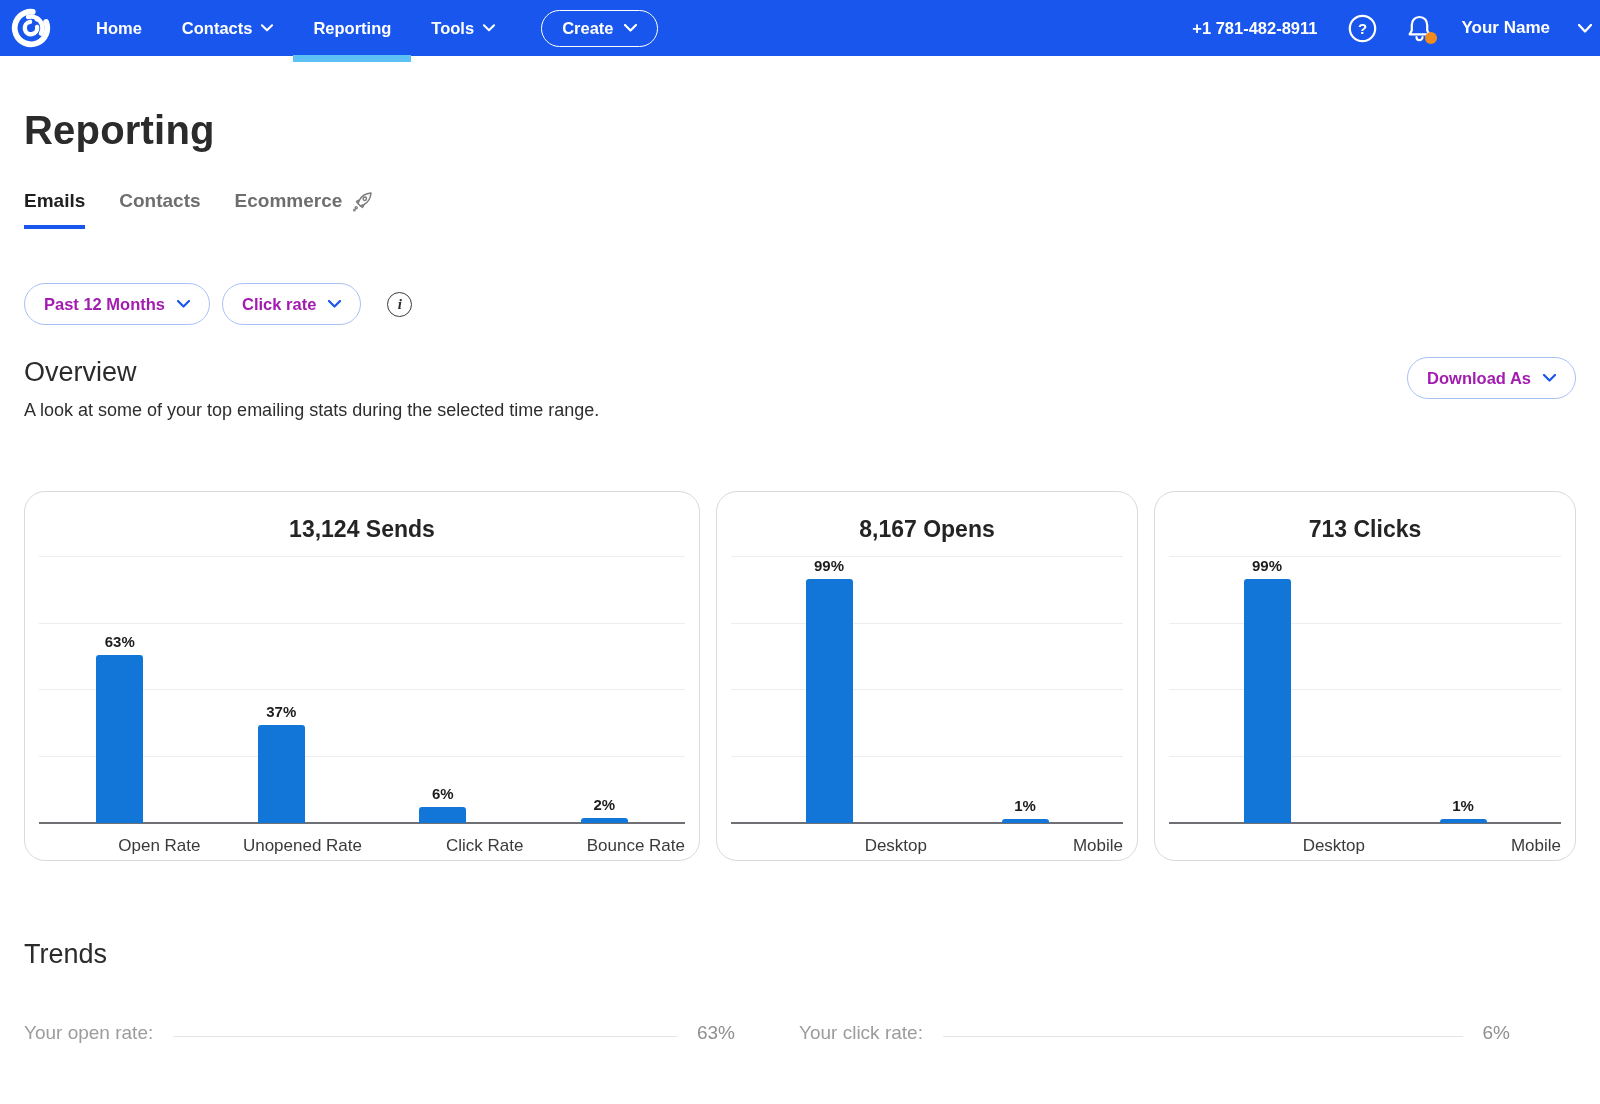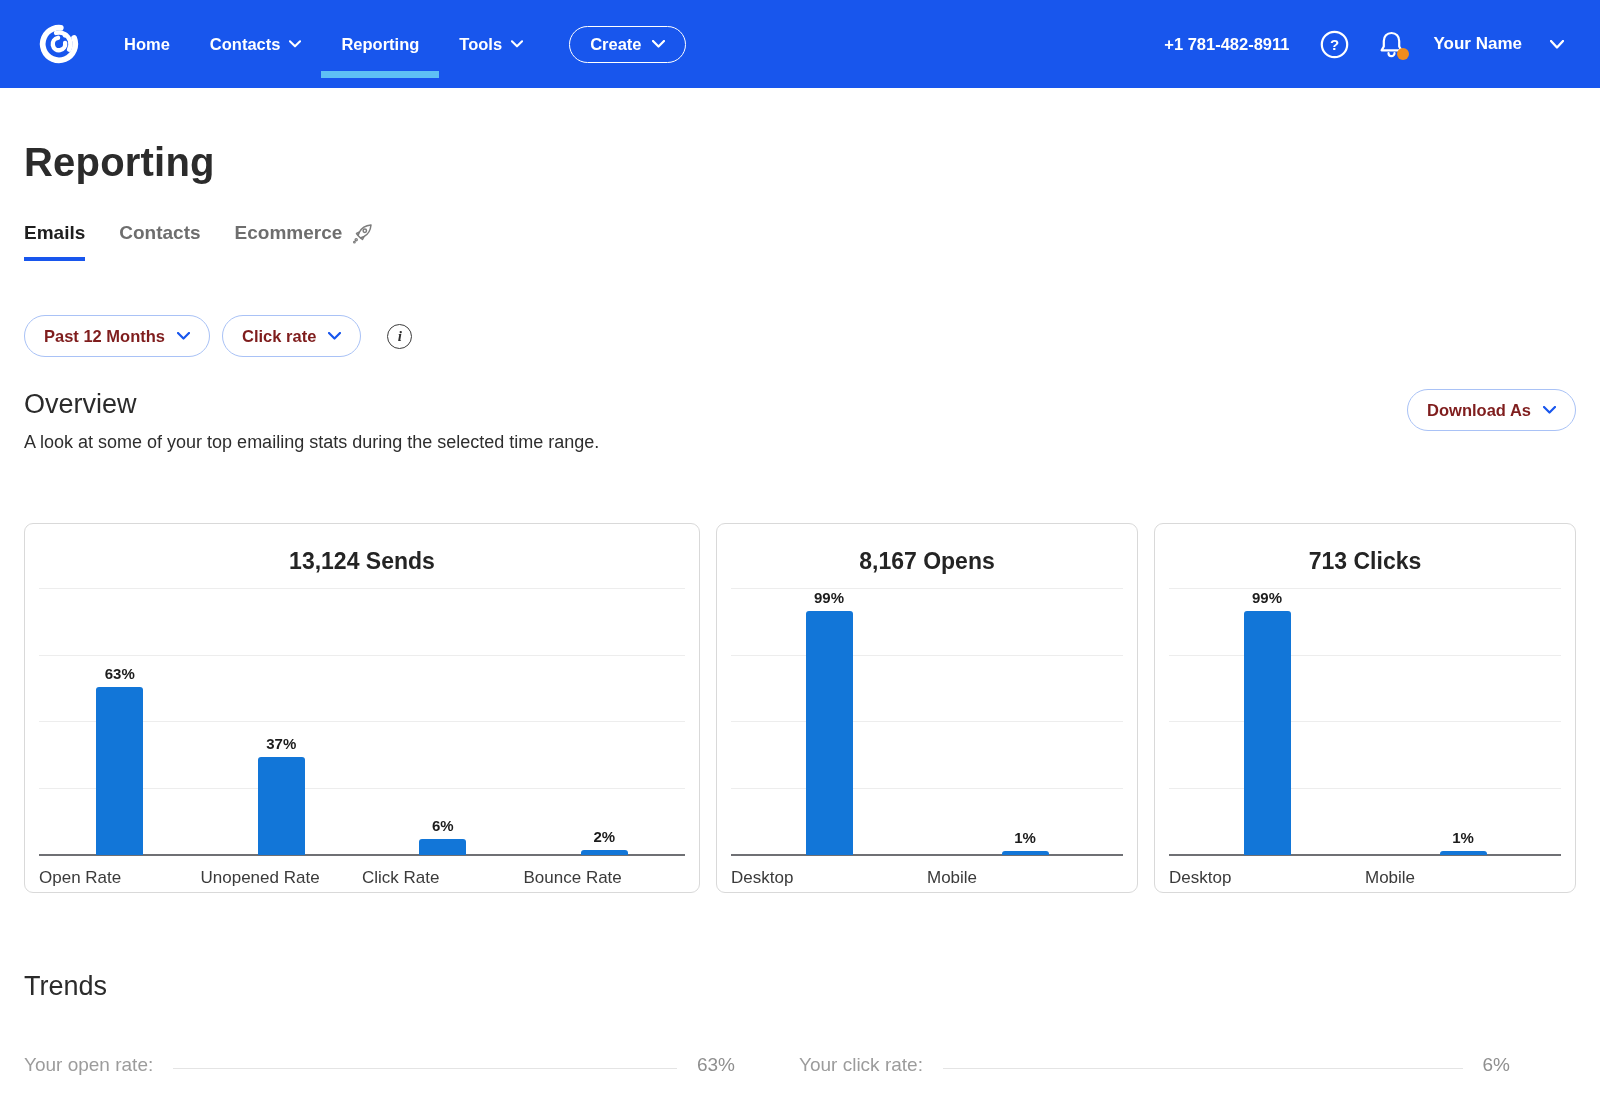--- a/index.html
+++ b/index.html
@@ -1,21 +1,21 @@
 <!DOCTYPE html>
 <html><head>
 <meta charset="utf-8">
 <style>
   * { box-sizing: border-box; margin: 0; padding: 0; }
   html, body { width: 1600px; height: 1104px; overflow: hidden; background: #ffffff;
     font-family: "Liberation Sans", sans-serif; }
 
   
-  .topnav { height: 88px; background: #1856ed; display: flex; align-items: center;
-    padding: 0 36px; color: #fff; }
+  .topnav { height: 56px; background: #1856ed; display: flex; align-items: center;
+    padding: 0 8px; color: #fff; }
   .brand { width: 46px; height: 46px; display: flex; align-items: center; justify-content: center;
     cursor: pointer; }
   .nav-items { display: flex; align-items: stretch; height: 68px; margin-left: 22px; }
   .nav-item { display: flex; align-items: center; gap: 9px; padding: 0 20px; position: relative;
     font-size: 16.5px; font-weight: 700; cursor: pointer; white-space: nowrap; }
   .nav-item.active::after { content: ""; position: absolute; left: 0; right: 0; bottom: 0;
     height: 7px; background: #5ec1f5; }
   .create-btn { margin-left: 26px; height: 37px; padding: 0 20px; border: 1.6px solid #ffffff;
     border-radius: 19px; background: transparent; color: #fff; font-size: 16.5px; font-weight: 700;
     display: inline-flex; align-items: center; gap: 10px; cursor: pointer;
@@ -35,51 +35,51 @@
     letter-spacing: 0.2px; }
 
   .tabs { display: flex; gap: 34px; margin-top: 36px; }
   .tab { font-size: 19px; font-weight: 600; color: #6e6e6e; padding-bottom: 12px;
     border-bottom: 4px solid transparent; cursor: pointer; display: flex; align-items: center;
     gap: 9px; }
   .tab.active { color: #1f1f1f; font-weight: 700; border-bottom-color: #1856ed; }
 
   .filters { display: flex; align-items: center; margin-top: 54px; gap: 12px; }
   .pill { height: 42px; padding: 0 19px; border: 1.5px solid #a9c2f6; border-radius: 21px;
-    background: #fff; color: #7f1d1d; font-size: 16.5px; font-weight: 700;
+    background: #fff; color: #a21caf; font-size: 16.5px; font-weight: 700;
     display: inline-flex; align-items: center; gap: 12px; cursor: pointer;
     font-family: "Liberation Sans", sans-serif; }
   .info-btn { margin-left: 14px; width: 25px; height: 25px; border-radius: 50%;
     border: 1.6px solid #3c3c3c; background: #fff; color: #2e2e2e; font-size: 15px;
     font-family: "Liberation Serif", serif; font-style: italic; font-weight: 700;
     cursor: pointer; display: flex; align-items: center; justify-content: center; }
 
   .overview-row { margin-top: 32px; display: flex; justify-content: space-between;
     align-items: flex-start; }
   h2.section-title { font-size: 27px; font-weight: 400; color: #2b2b2b; }
   .section-sub { margin-top: 12px; font-size: 18px; color: #2e2e2e; }
 
   
   .cards { margin-top: 70px; display: flex; gap: 16px; }
-  .card { border: 1px solid #d9d9d9; border-radius: 9px; background: #fff; height: 370px;
+  .card { border: 1px solid #d9d9d9; border-radius: 21px; background: #fff; height: 370px;
     padding-top: 23px; overflow: hidden; }
   .card.wide { width: 676px; flex: none; }
   .card:not(.wide) { flex: 1; }
   .card-title { text-align: center; font-size: 23px; font-weight: 700; color: #242424;
     line-height: 29px; }
   .plot { position: relative; margin: 13px 14px 0; height: 266px; }
   .gridline { position: absolute; left: 0; right: 0; height: 1px; background: #ededed; }
   .baseline { position: absolute; left: 0; right: 0; bottom: -1px; height: 2px; background: #6f7074; }
   .bars { position: absolute; left: 0; right: 0; top: 0; bottom: 0; display: flex; }
   .bar-col { flex: 1; display: flex; flex-direction: column; justify-content: flex-end;
     align-items: center; }
   .bar-value { font-size: 15px; font-weight: 600; color: #1c1c1c; margin-bottom: 5px; }
   .bar { width: 47px; background: #1276d8; border-radius: 3px 3px 0 0; }
   .xrow { display: flex; margin: 0 14px; }
-  .xlabel { flex: 1; text-align: left; font-size: 17px; color: #3b3b3b; padding-top: 13px; }
+  .xlabel { flex: 1; text-align: right; font-size: 17px; color: #3b3b3b; padding-top: 13px; }
 
   
   .trends { margin-top: 78px; }
   .trends .section-sub { margin-top: 10px; }
   .stats-row { margin-top: 52px; display: flex; gap: 64px; padding-right: 66px; }
   .stat { flex: 1; display: flex; align-items: center; gap: 20px; font-size: 19px;
     color: #9c9c9c; }
   .stat-leader { flex: 1; height: 1px; background: #e4e4e4; margin-top: 6px; }
   .stat-value { color: #8f8f8f; }
 

